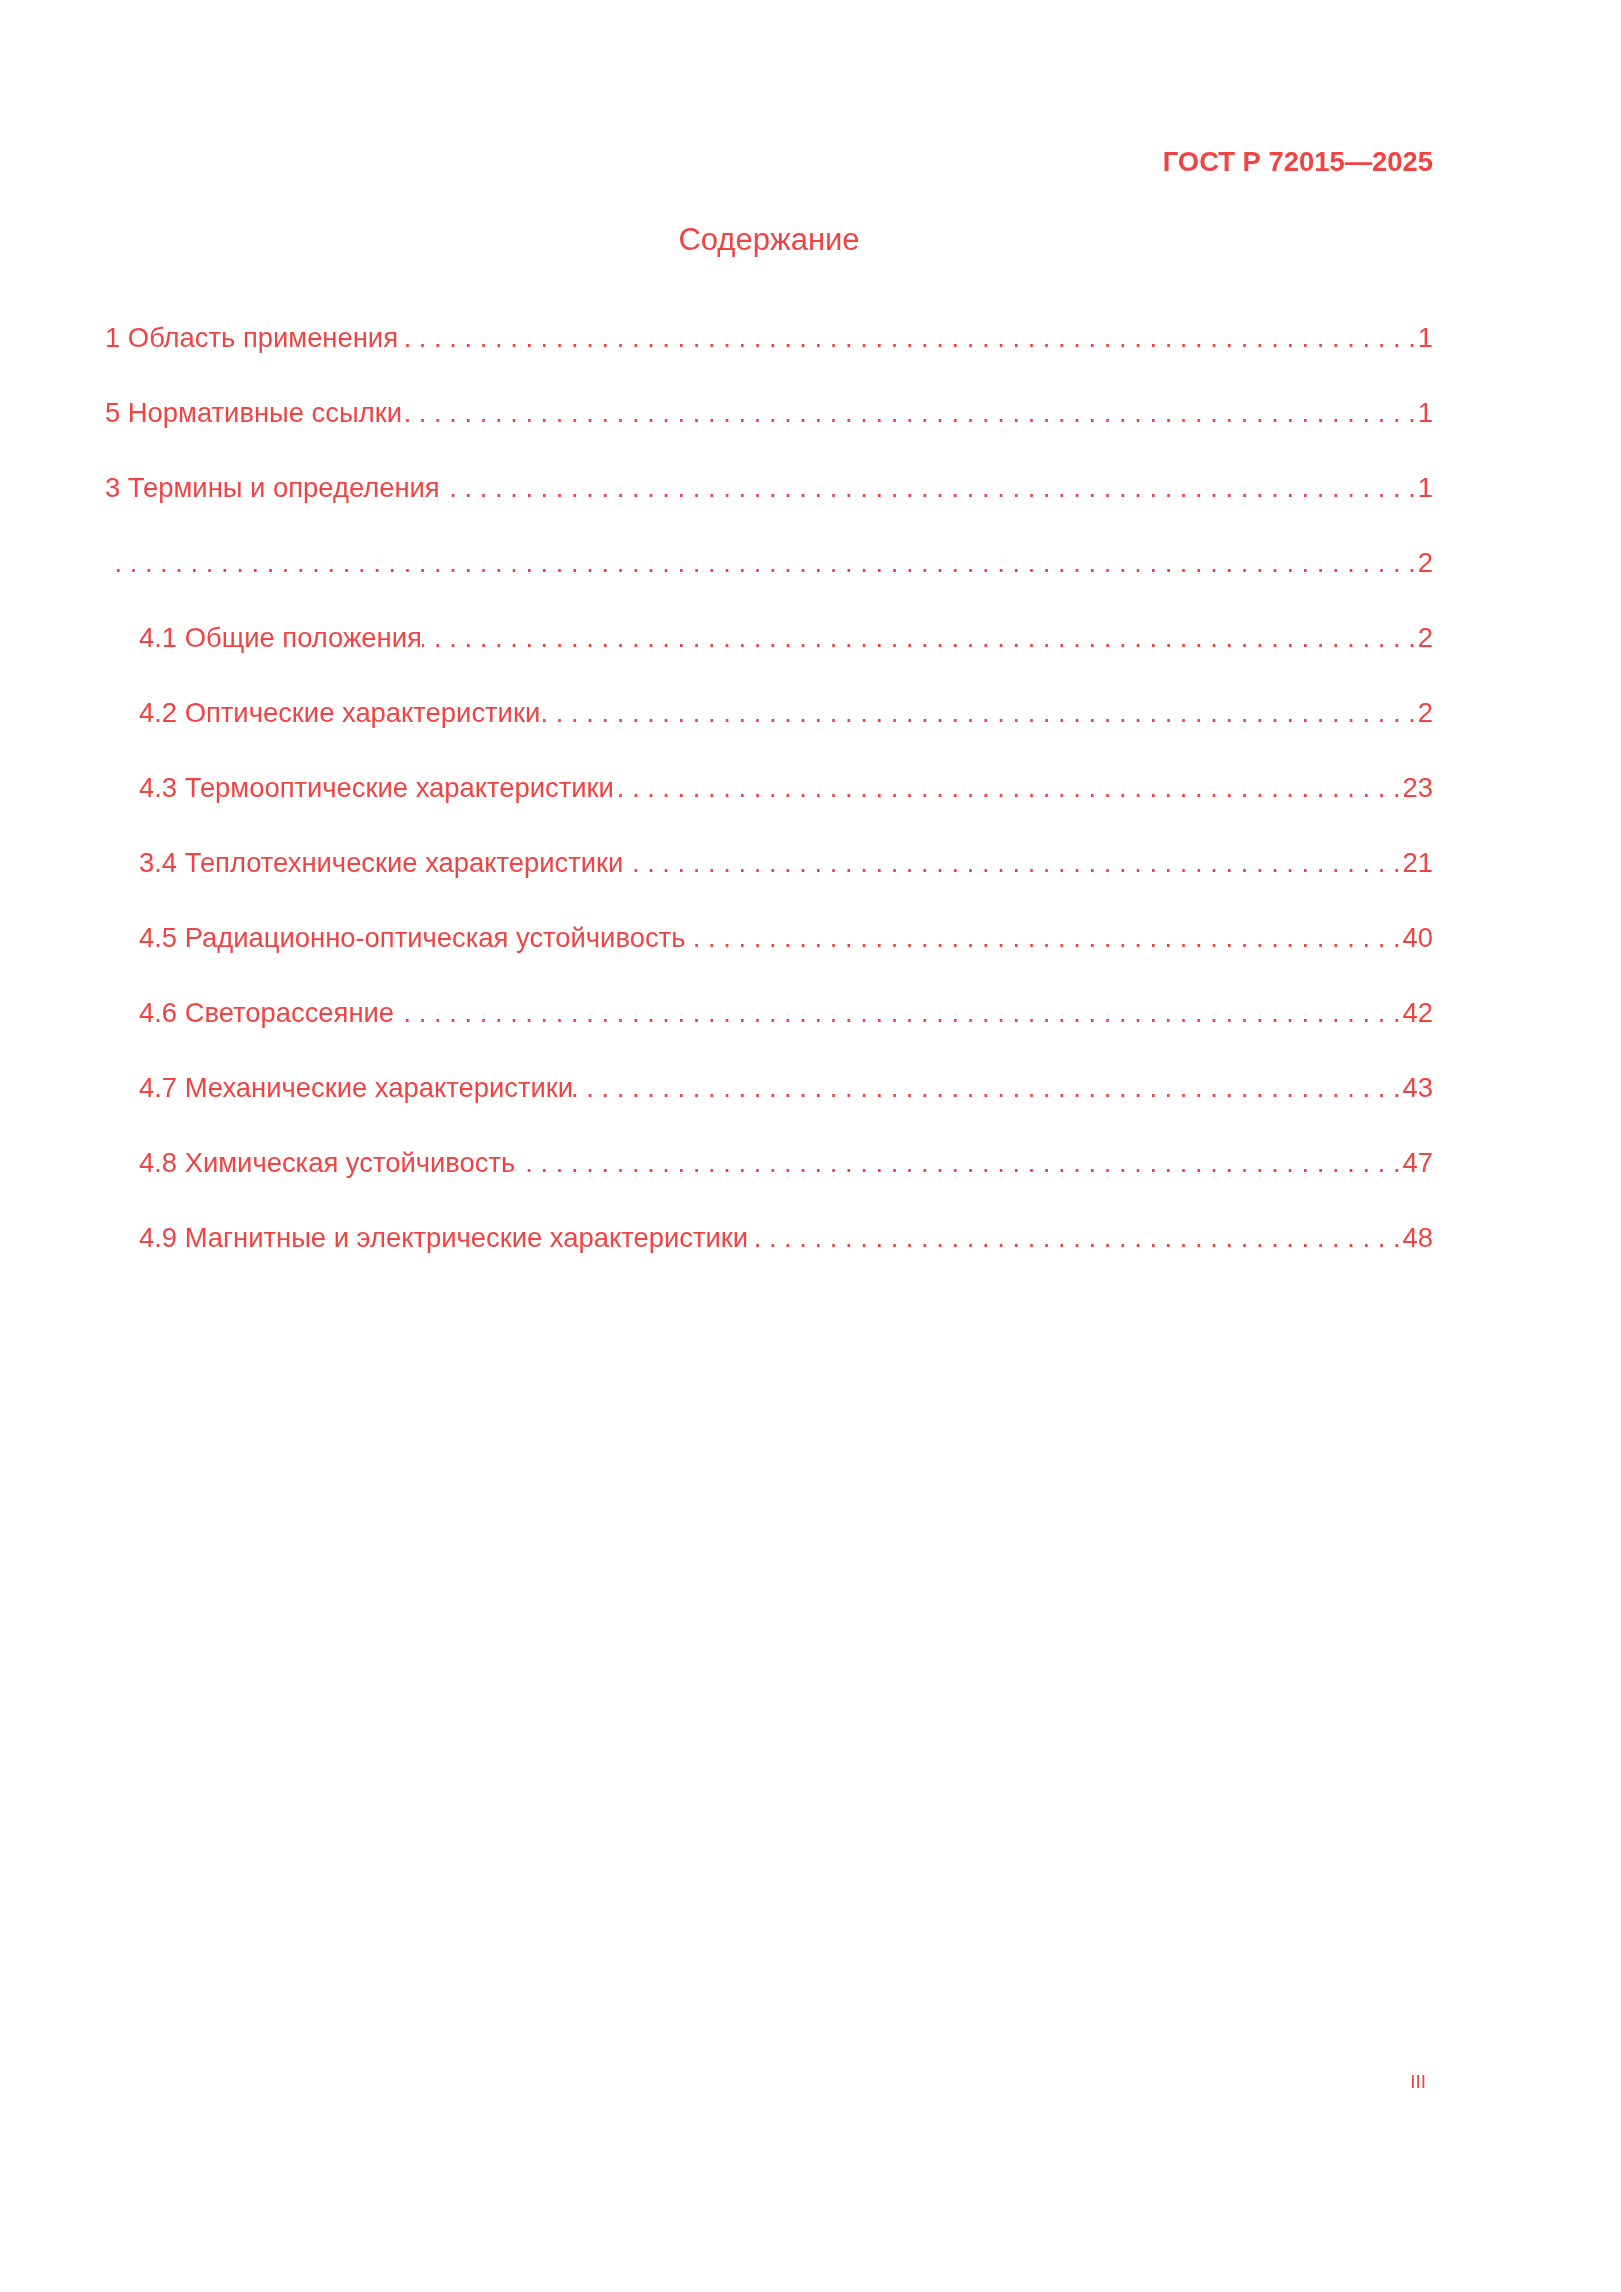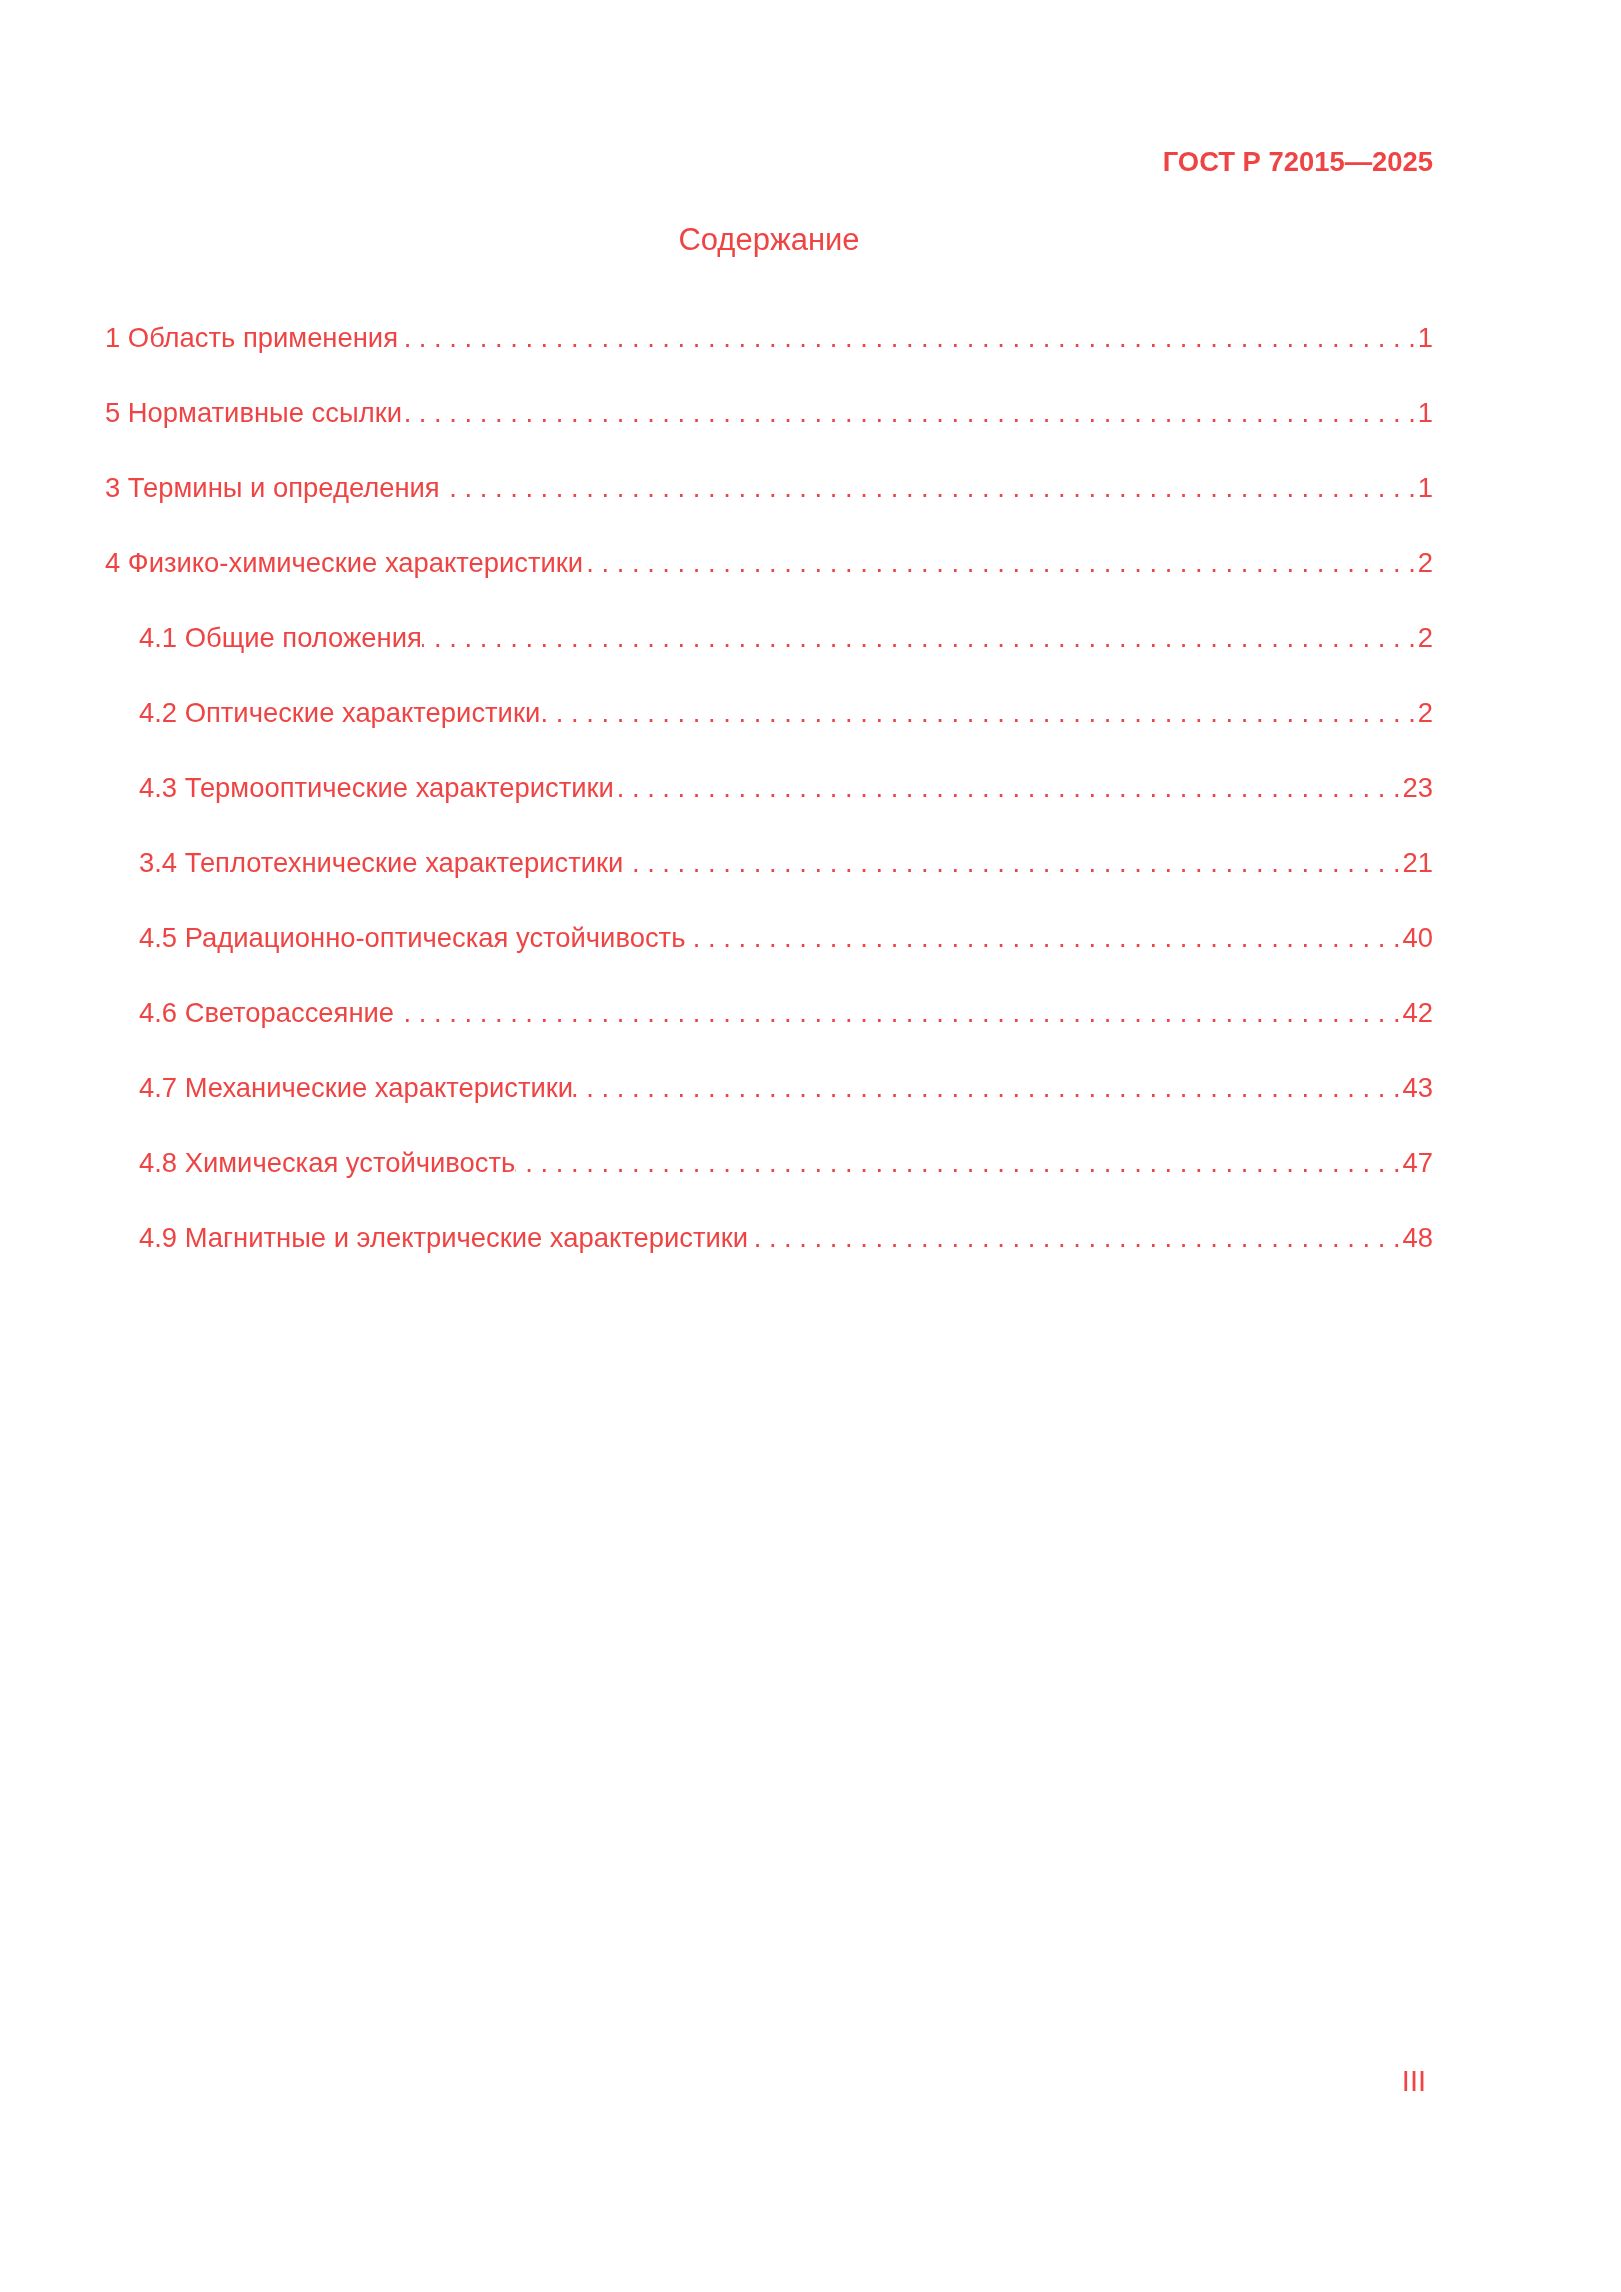--- a/index.html
+++ b/index.html
@@ -73,21 +73,21 @@
     flex: none;
     white-space: nowrap;
     text-align: right;
   }
   .doc-footer {
     position: absolute;
     top: 2068px;
     left: 105px;
     right: 195px;
     text-align: right;
-    font-size: 29px;
+    font-size: 19px;
     line-height: 27.4px;
   }
 </style>
 </head>
 <body>
 
 <div class="page">
 
   <div class="doc-header">ГОСТ Р 72015—2025</div>
 
@@ -107,21 +107,20 @@
       <span class="toc-page">1</span>
     </div>
 
     <div class="toc-row">
       <span class="toc-label">3 Термины и определения</span>
       <span class="toc-leader"></span>
       <span class="toc-page">1</span>
     </div>
 
     <div class="toc-row">
-      <span class="toc-label">4 Физико-химические характеристики</span>
       <span class="toc-leader"></span>
       <span class="toc-page">2</span>
     </div>
 
     <div class="toc-row sub">
       <span class="toc-label">4.1 Общие положения</span>
       <span class="toc-leader"></span>
       <span class="toc-page">2</span>
     </div>
 

